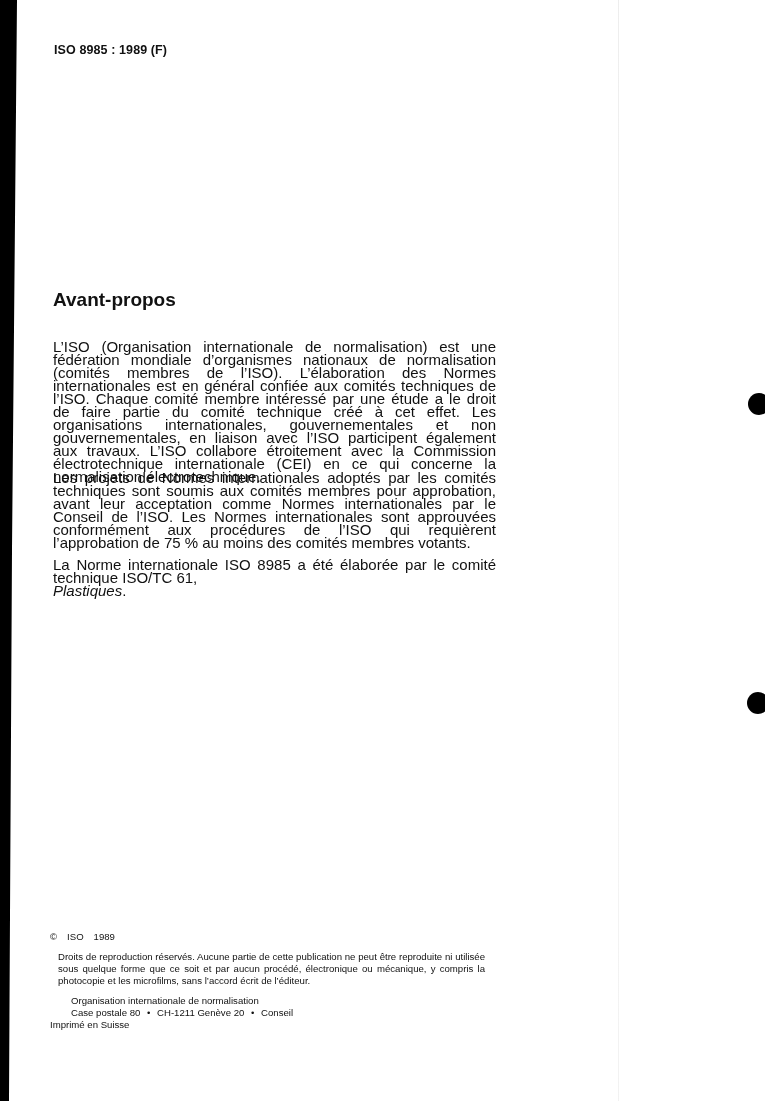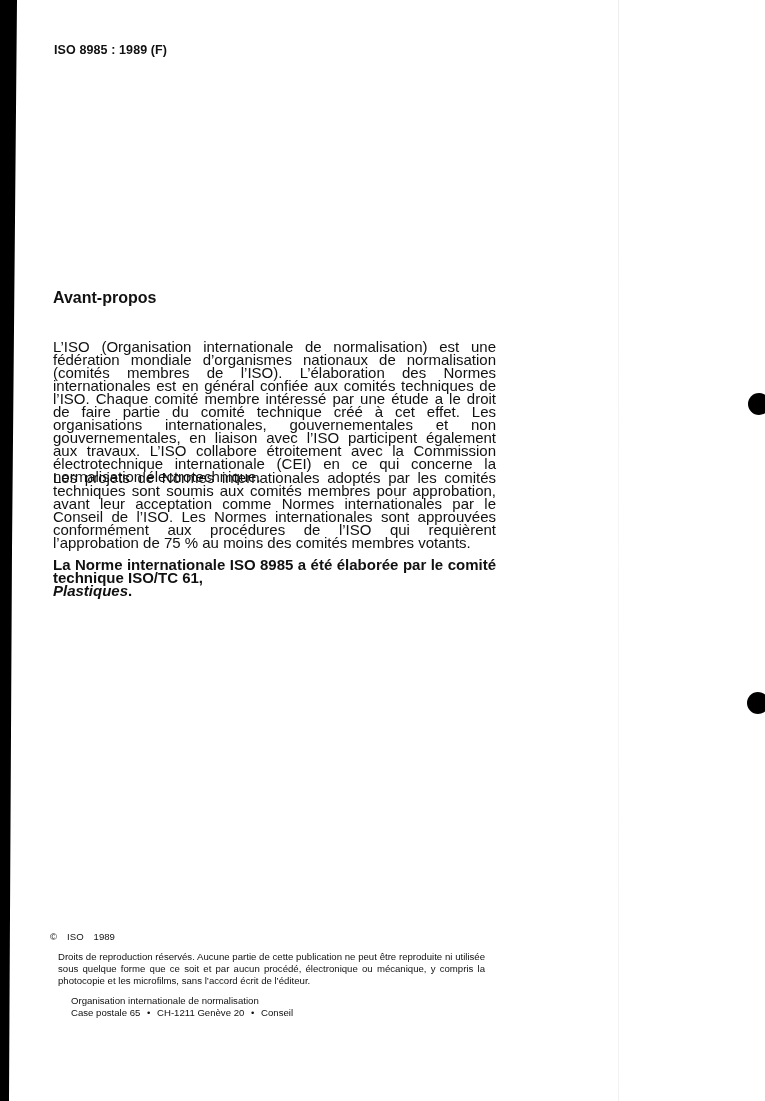--- a/index.html
+++ b/index.html
@@ -48,37 +48,37 @@
       left: 54px;
       top: 43px;
       font-size: 12.5px;
       font-weight: bold;
       letter-spacing: 0.1px;
     }
     .section-title {
       position: absolute;
       left: 53px;
       top: 289px;
-      font-size: 16px;
+      font-size: 19px;
       font-weight: bold;
       margin: 0;
       text-align: center;
     }
     .body-block {
       position: absolute;
       left: 53px;
       width: 443px;
       font-size: 15px;
       line-height: 13px;
       text-align: justify;
       margin: 0;
     }
     .p1 { top: 340px; }
     .p2 { top: 471px; }
-    .p3 { top: 558px; font-weight: bold; }
+    .p3 { top: 558px; }
     .italic { font-style: italic; }
 
     .footer {
       position: absolute;
       left: 50px;
       top: 931px;
       width: 443px;
       font-size: 9.6px;
       line-height: 12px;
     }
@@ -121,19 +121,20 @@
 
 <div class="footer">
   <div class="copyright-line">
     <span>©</span>
     <span>ISO</span>
     <span>1989</span>
   </div>
   <p class="rights">Droits de reproduction réservés. Aucune partie de cette publication ne peut être reproduite ni utilisée sous quelque forme que ce soit et par aucun procédé, électronique ou mécanique, y compris la photocopie et les microfilms, sans l’accord écrit de l’éditeur.</p>
   <div class="indent">Organisation internationale de normalisation</div>
   <div class="indent">
-    <span>Case postale 65</span>
+    <span>Case postale 80</span>
     <span class="bullet">•</span>
     <span>CH-1211 Genève 20</span>
     <span class="bullet">•</span>
     <span>Conseil</span>
   </div>
+  <div>Imprimé en Suisse</div>
 </div>
 
 </body></html>

